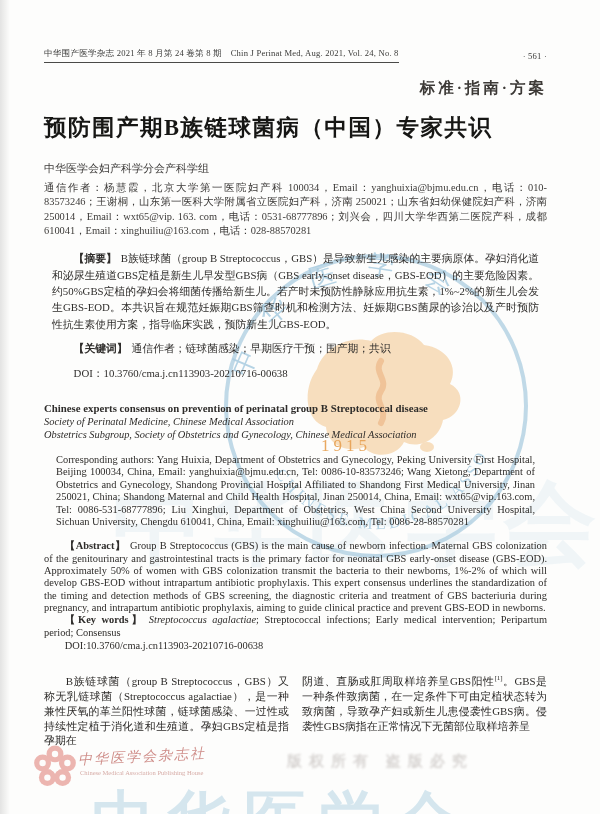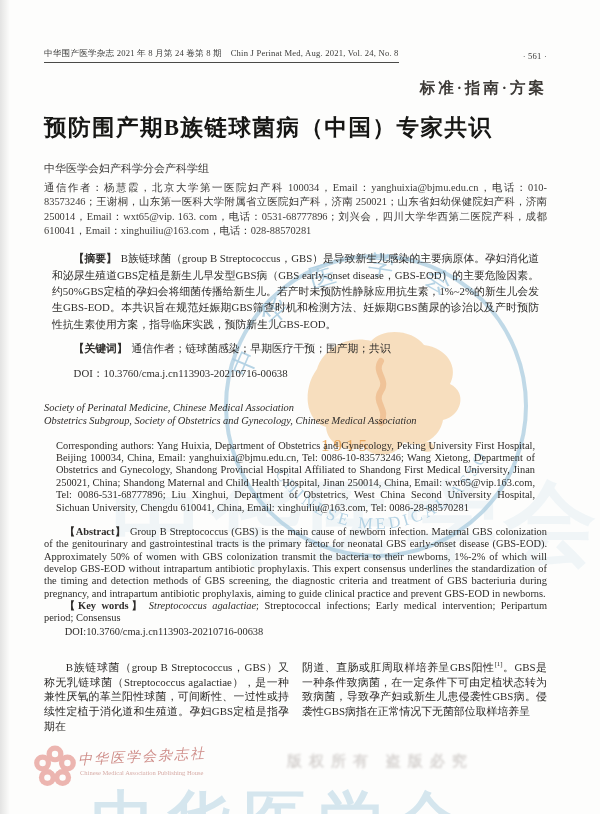--- a/index.html
+++ b/index.html
@@ -144,35 +144,36 @@
       <p>
         <span class="lbl">【摘要】</span><span>B族链球菌（group B Streptococcus，GBS）是导致新生儿感染的主要病原体。孕妇消化道和泌尿生殖道GBS定植是新生儿早发型GBS病（GBS early-onset disease，GBS-EOD）的主要危险因素。约50%GBS定植的孕妇会将细菌传播给新生儿。若产时未预防性静脉应用抗生素，1%~2%的新生儿会发生GBS-EOD。本共识旨在规范妊娠期GBS筛查时机和检测方法、妊娠期GBS菌尿的诊治以及产时预防性抗生素使用方案，指导临床实践，预防新生儿GBS-EOD。</span>
       </p>
       <p>
         <span class="lbl">【关键词】</span><span>通信作者；链球菌感染；早期医疗干预；围产期；共识</span>
       </p>
       <p>DOI：10.3760/cma.j.cn113903-20210716-00638</p>
     </div>
 
     <div class="eng">
+      <p class="etitle">Chinese experts consensus on prevention of perinatal group B Streptococcal disease</p>
       <p class="soc">Society of Perinatal Medicine, Chinese Medical Association</p>
       <p class="soc">Obstetrics Subgroup, Society of Obstetrics and Gynecology, Chinese Medical Association</p>
       <p class="corr">Corresponding authors: Yang Huixia, Department of Obstetrics and Gynecology, Peking University First Hospital, Beijing 100034, China, Email: yanghuixia@bjmu.edu.cn, Tel: 0086-10-83573246; Wang Xietong, Department of Obstetrics and Gynecology, Shandong Provincial Hospital Affiliated to Shandong First Medical University, Jinan 250021, China; Shandong Maternal and Child Health Hospital, Jinan 250014, China, Email: wxt65@vip.163.com, Tel: 0086-531-68777896; Liu Xinghui, Department of Obstetrics, West China Second University Hospital, Sichuan University, Chengdu 610041, China, Email: xinghuiliu@163.com, Tel: 0086-28-88570281</p>
       <p class="eabs">
         <span class="lbl">【Abstract】</span><span>Group B Streptococcus (GBS) is the main cause of newborn infection. Maternal GBS colonization of the genitourinary and gastrointestinal tracts is the primary factor for neonatal GBS early-onset disease (GBS-EOD). Approximately 50% of women with GBS colonization transmit the bacteria to their newborns, 1%-2% of which will develop GBS-EOD without intrapartum antibiotic prophylaxis. This expert consensus underlines the standardization of the timing and detection methods of GBS screening, the diagnostic criteria and treatment of GBS bacteriuria during pregnancy, and intrapartum antibiotic prophylaxis, aiming to guide clinical practice and prevent GBS-EOD in newborns.</span>
       </p>
       <p class="ekw">
         <span class="lbl">【Key words】</span><span class="it">Streptococcus agalactiae</span><span>;  Streptococcal infections;  Early medical intervention; Peripartum period;  Consensus</span>
       </p>
       <p class="edoi">DOI:10.3760/cma.j.cn113903-20210716-00638</p>
     </div>
 
     <div class="cols">
       <div class="col">
-        <p class="indent">B族链球菌（group B Streptococcus，GBS）又称无乳链球菌（Streptococcus agalactiae），是一种兼性厌氧的革兰阳性球菌，可间断性、一过性或持续性定植于消化道和生殖道。孕妇GBS定植是指孕期在</p>
+        <p class="indent">B族链球菌（group B Streptococcus，GBS）又称无乳链球菌（Streptococcus agalactiae），是一种兼性厌氧的革兰阳性球菌，链球菌感染、一过性或持续性定植于消化道和生殖道。孕妇GBS定植是指孕期在</p>
       </div>
       <div class="col">
         <p><span>阴道、直肠或肛周取样培养呈GBS阳性</span><sup>[1]</sup><span>。GBS是一种条件致病菌，在一定条件下可由定植状态转为致病菌，导致孕产妇或新生儿患侵袭性GBS病。侵袭性GBS病指在正常情况下无菌部位取样培养呈</span></p>
       </div>
     </div>
 
   </div>
 </div>
 
 </body></html>

